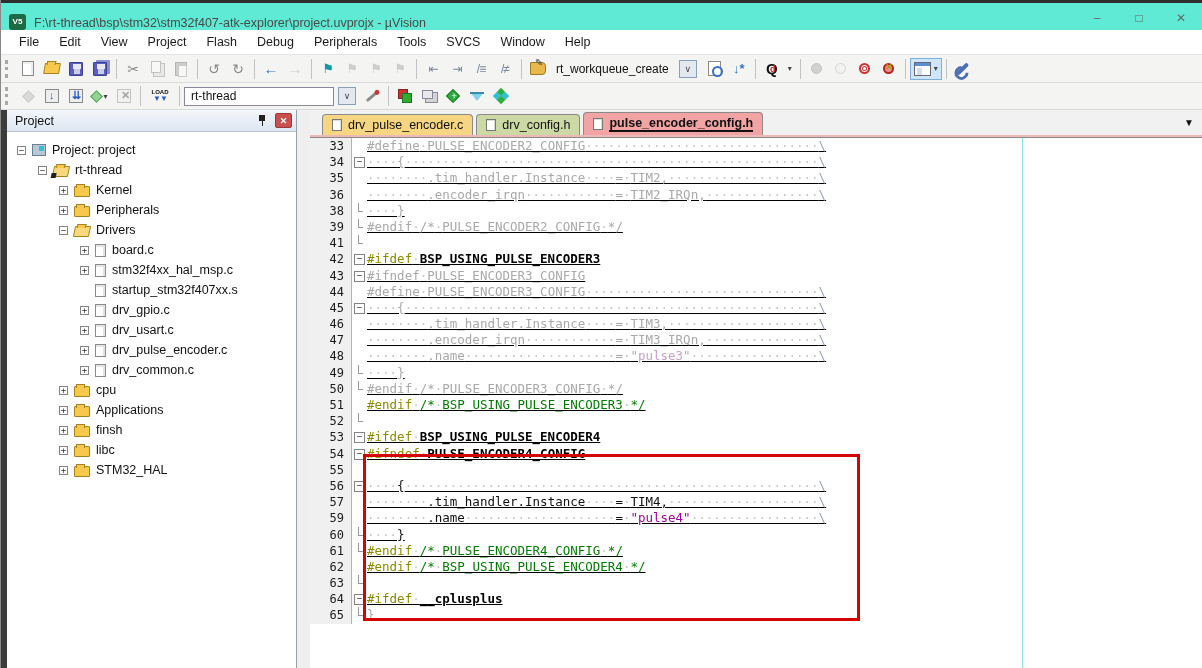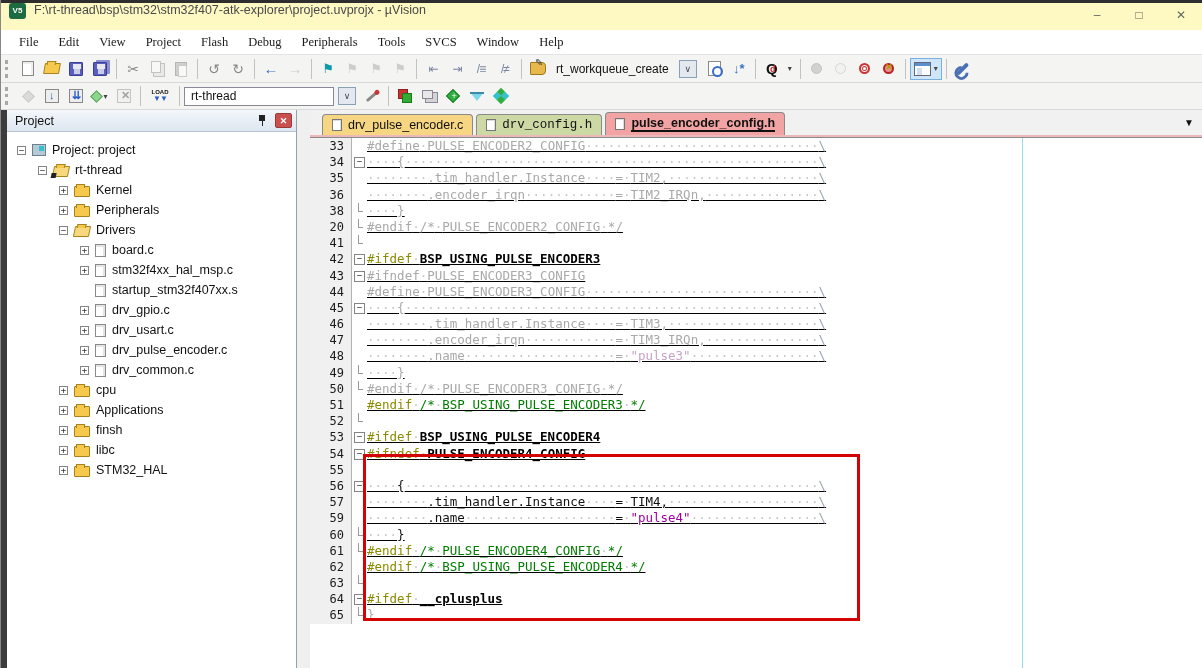--- a/index.html
+++ b/index.html
@@ -1,29 +1,29 @@
 <!DOCTYPE html>
 <html><head>
 <meta charset="utf-8">
 <style>
   * { margin:0; padding:0; box-sizing:border-box; }
   body { font-family:"Liberation Sans", sans-serif; }
   #app { width:1202px; height:668px; position:relative; background:#fff; overflow:hidden; border-left:1px solid #888; }
   .topstrip { height:3px; background:#2e2e2e; }
 
   
-  .titlebar { height:27px; display:flex; align-items:flex-start; padding-left:8px; background:#fef9c3; }
+  .titlebar { height:27px; display:flex; align-items:flex-end; padding-left:8px; background:#5eead4; }
   .uvlogo { width:17px; height:16px; background:#1d6b43; border-radius:3px; color:#fff; font-size:8px; font-weight:bold; text-align:center; line-height:16px; }
   .wtitle { margin-left:8px; font-size:12.5px; color:#4a4a4a; }
   .wctrls { margin-left:auto; display:flex; }
   .wbtn { width:42px; text-align:center; color:#666; font-size:12px; line-height:24px; }
 
   
   .menubar { height:25px; display:flex; align-items:center; background:#fff; padding-left:8px; font-size:12.5px; color:#1a1a1a; border-bottom:1px solid #e4e4e4; }
-  .mitem { padding:3px 10px;font-family:Liberation Serif, serif; }
+  .mitem { padding:3px 10px; }
 
   
   .tb { display:flex; align-items:center; background:#f4f4f2; border-bottom:1px solid #d9d9d9; }
   .tb1 { height:28px; }
   .tb2 { height:27px; }
   .grip { width:8px; height:18px; border-left:3px dotted #a8a8a8; margin:0 3px 0 4px; }
   .sep { width:1px; height:20px; background:#c2c2c2; margin:0 4px; }
   .ti { width:24px; height:22px; display:flex; align-items:center; justify-content:center; position:relative; font-size:13px; }
   .dis { opacity:.45; filter:grayscale(1); }
   .glyph { font-size:14px; }
@@ -438,21 +438,21 @@
     </div>
 
     <div class="splitter"></div>
 
     <div class="editor">
       <div class="tabstrip" id="tabstrip">
         <div class="tab" style="background: rgb(246, 213, 131);">
             <span class="tpage"></span>
             <span class="tlabel">drv_pulse_encoder.c</span>
           </div>
-          <div class="tab" style="background: rgb(205, 217, 164); font-family: Liberation Mono, monospace;">
+          <div class="tab" style="background: rgb(205, 217, 164);">
             <span class="tpage"></span>
             <span class="tlabel">drv_config.h</span>
           </div>
           <div class="tab active" style="background: rgb(242, 163, 163);">
             <span class="tpage"></span>
             <span class="tlabel">pulse_encoder_config.h</span>
           </div>
           <span class="overflow-tri">▼</span>
       </div>
       <div class="tabunder"></div>
@@ -478,21 +478,21 @@
               <span class="ln">36</span>
               <span class="fold"></span>
               <span class="txt"><span class="c-ws">········</span><span class="c-dim">.encoder_irqn</span><span class="c-ws">············</span><span class="c-dim">=</span><span class="c-ws">·</span><span class="c-dim">TIM2_IRQn,</span><span class="c-ws">···············</span><span class="c-bs">\</span></span>
             </div>
             <div class="cl">
               <span class="ln">38</span>
               <span class="fold f-end"></span>
               <span class="txt"><span class="c-ws">····</span><span class="c-dim">}</span></span>
             </div>
             <div class="cl">
-              <span class="ln">20</span>
+              <span class="ln">39</span>
               <span class="fold f-end"></span>
               <span class="txt"><span class="c-dim">#endif</span><span class="c-ws">·</span><span class="c-dim">/*</span><span class="c-ws">·</span><span class="c-dim">PULSE_ENCODER2_CONFIG</span><span class="c-ws">·</span><span class="c-dim">*/</span></span>
             </div>
             <div class="cl">
               <span class="ln">41</span>
               <span class="fold f-end"></span>
               <span class="txt"></span>
             </div>
             <div class="cl">
               <span class="ln">42</span>

